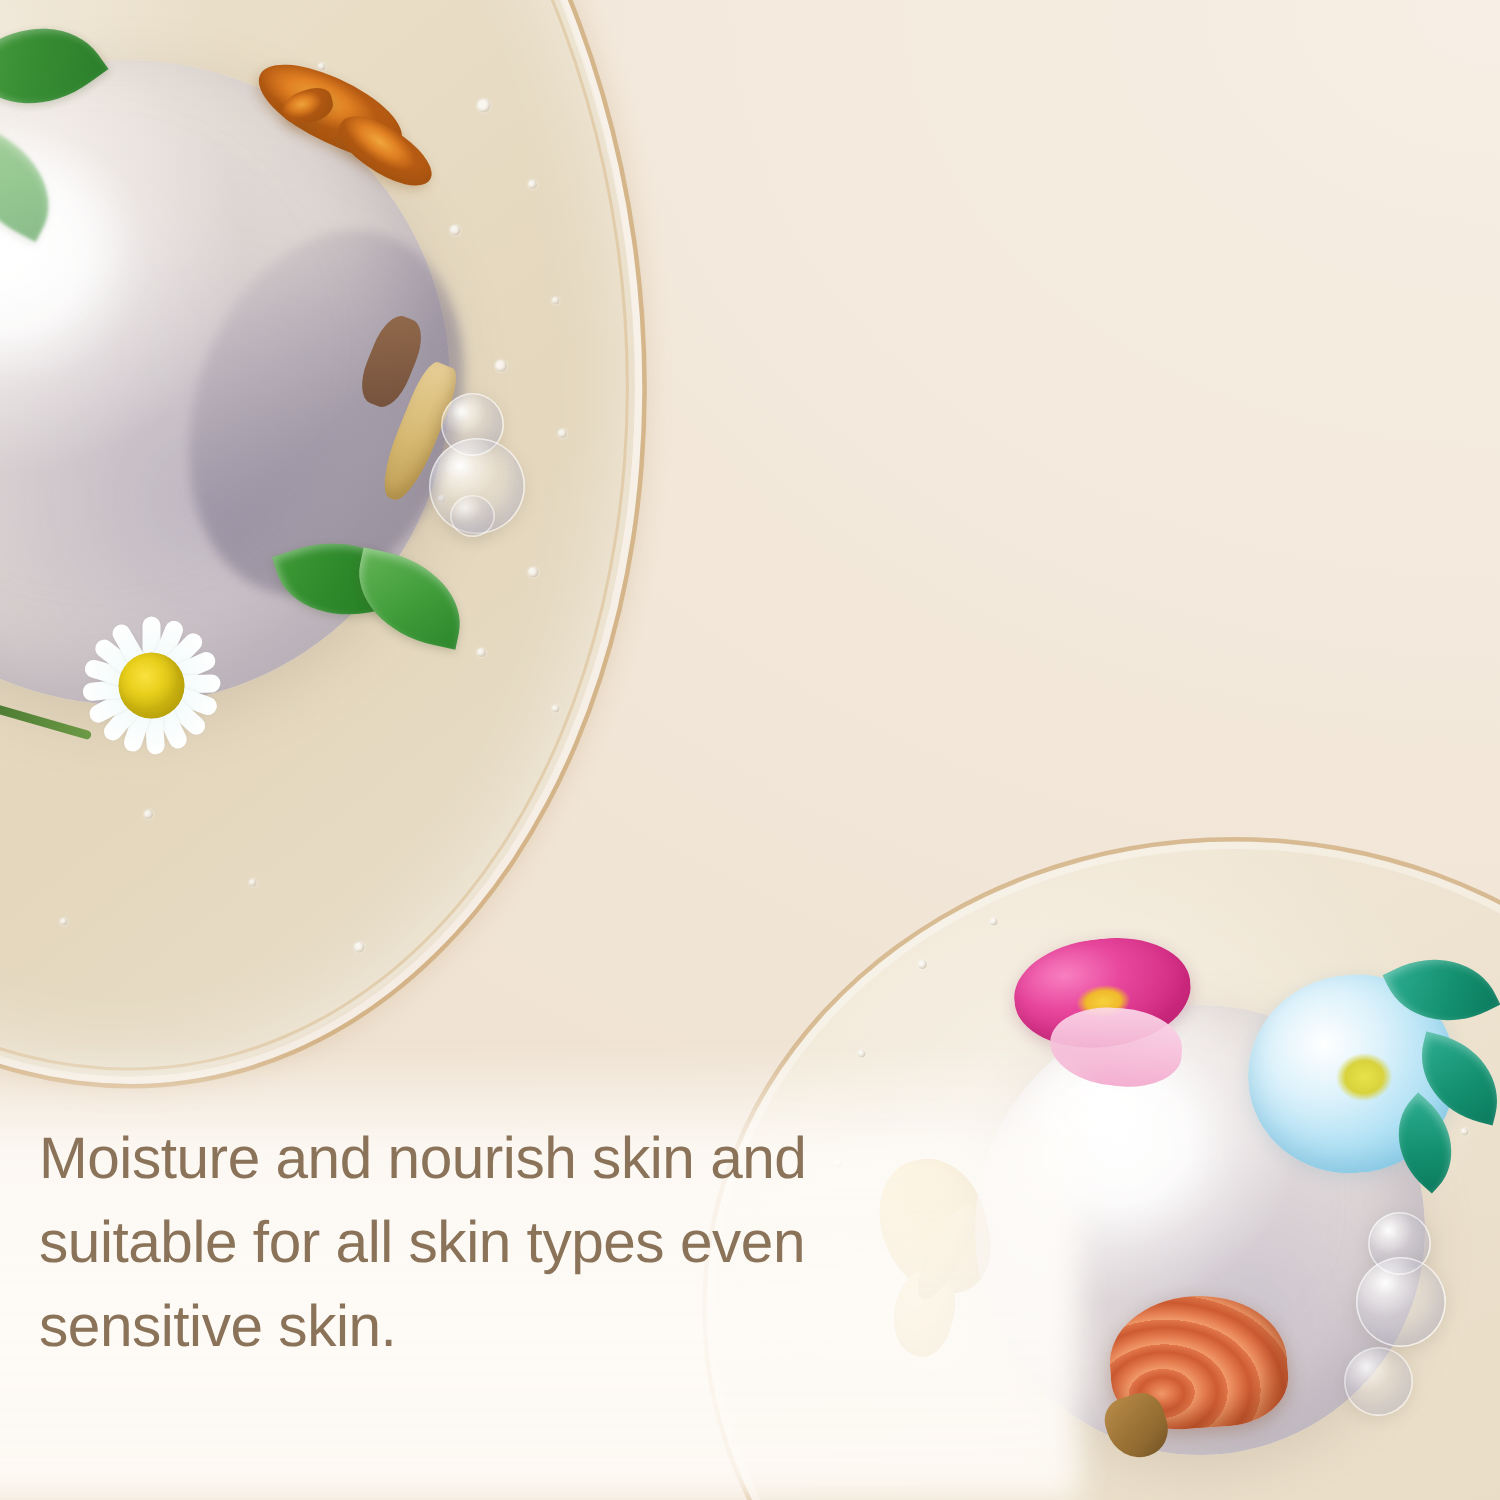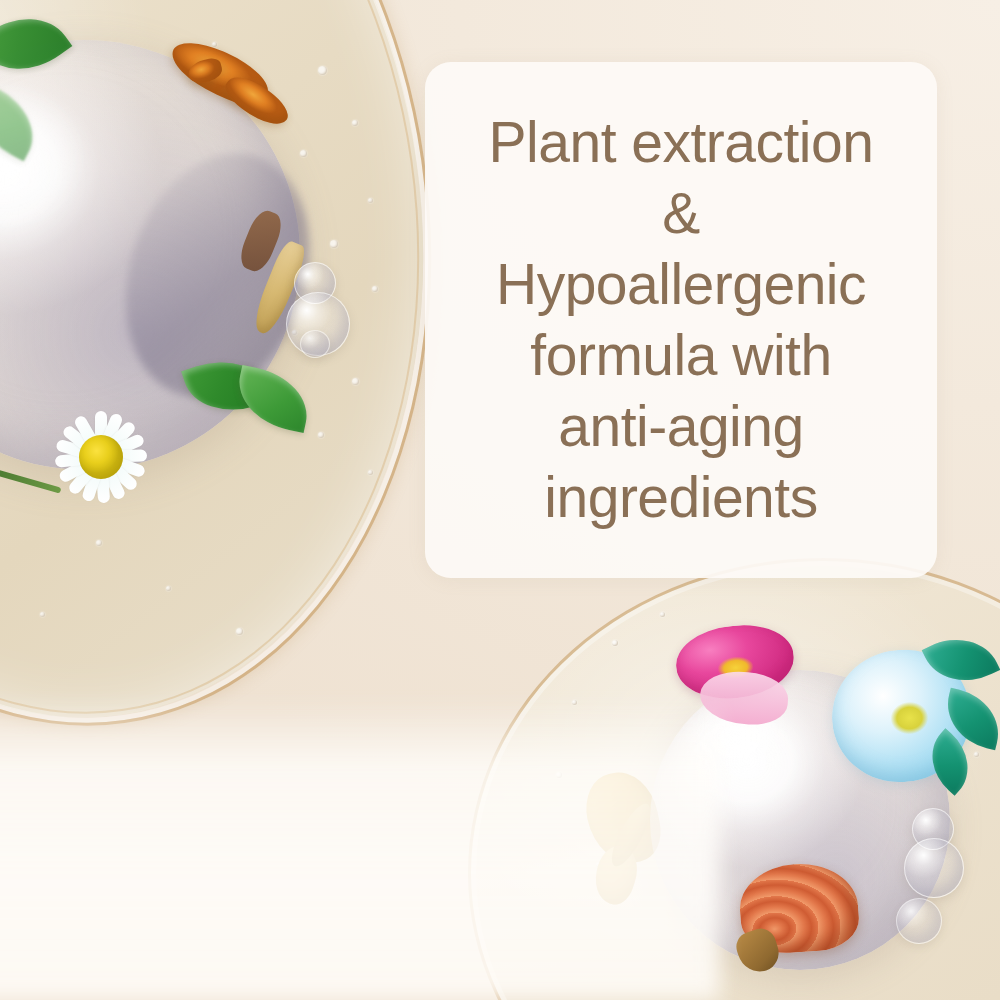--- a/index.html
+++ b/index.html
@@ -300,23 +300,18 @@
 
   <div class="layer reishi" style="left:740px;top:864px;width:118px;height:88px;transform:rotate(-4deg);"></div>
   <div class="layer reishi-stem" style="left:738px;top:930px;width:40px;height:42px;transform:rotate(-18deg);"></div>
 
   <div class="layer bubble" style="left:912px;top:808px;width:40px;height:40px;"></div>
   <div class="layer bubble" style="left:904px;top:838px;width:58px;height:58px;"></div>
   <div class="layer bubble" style="left:896px;top:898px;width:44px;height:44px;opacity:.85;"></div>
 
   <div class="layer" id="bottom-wash"></div>
 
-  <div id="headline-card">
-    <h1 id="headline">Plant extraction
-&amp;
-Hypoallergenic
-formula with
-anti-aging
-ingredients</h1>
-  </div>
-
+
+  <p id="body-copy">Moisture and nourish skin and
+suitable for all skin types even
+sensitive skin.</p>
 
 </div>
 
 </body></html>

